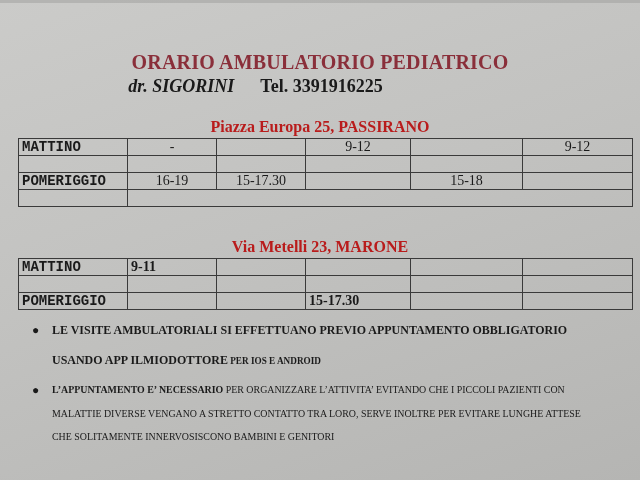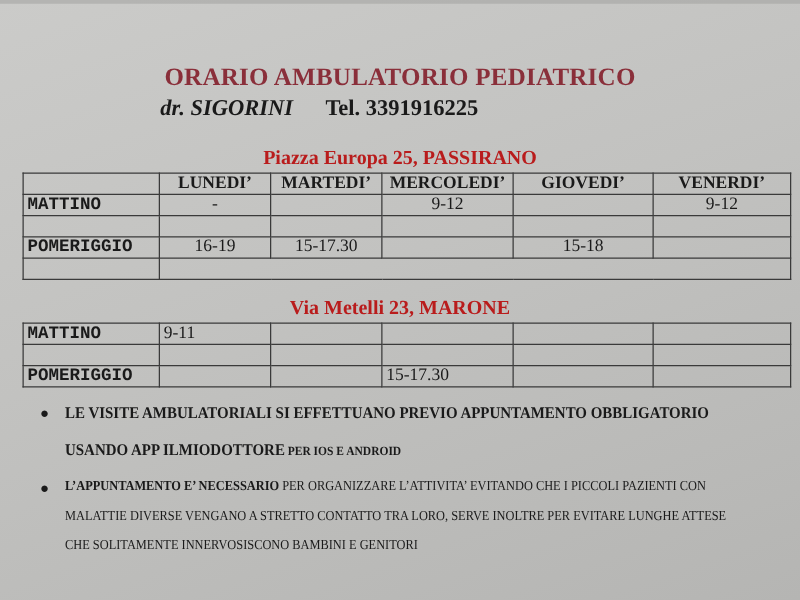--- a/index.html
+++ b/index.html
@@ -28,21 +28,21 @@
     border-collapse: collapse; table-layout: fixed;
     font-family: "Liberation Serif", serif; font-size: 14px;
   }
   table.sched td {
     border: 1px solid #3a3a3a; padding: 0 3px; height: 16px; line-height: 16px;
     white-space: nowrap; overflow: hidden;
   }
   td.rowlabel { font-weight: bold; text-align: left; font-family: Liberation Mono, monospace; }
   td.day { font-weight: bold; text-align: center; }
   td.val { text-align: center; }
-  td.val2 { text-align: left; font-weight: normal; }
+  td.val2 { text-align: left; font-weight: bold; }
   .notes { position: absolute; left: 34px; width: 600px; font-family: "Liberation Serif", serif; }
   .bullet { position: absolute; left: -2px; font-size: 12px; }
   .nline { position: absolute; left: 18px; white-space: nowrap; }
   .n1 { font-size: 13px; font-weight: bold; transform: scaleX(0.92); transform-origin: left; }
   .n2 { font-size: 11px; transform: scaleX(0.9); transform-origin: left; }
   .small-caps { font-size: 10px; }
 </style>
 </head>
 <body>
 
@@ -57,28 +57,20 @@
 <table class="sched" style="top:138px;">
   <colgroup>
     <col style="width:109px">
       <col style="width:89px">
       <col style="width:89px">
       <col style="width:105px">
       <col style="width:112px">
       <col style="width:110px">
   </colgroup>
   <tbody>
-      <tr>
-    <td></td>
-    <td class="day">LUNEDI’</td>
-    <td class="day">MARTEDI’</td>
-    <td class="day">MERCOLEDI’</td>
-    <td class="day">GIOVEDI’</td>
-    <td class="day">VENERDI’</td>
-  </tr>
   <tr>
     <td class="rowlabel">MATTINO</td>
     <td class="val">-</td>
     <td class="val"></td>
     <td class="val">9-12</td>
     <td class="val"></td>
     <td class="val">9-12</td>
   </tr>
   <tr>
     <td class="rowlabel"></td>

